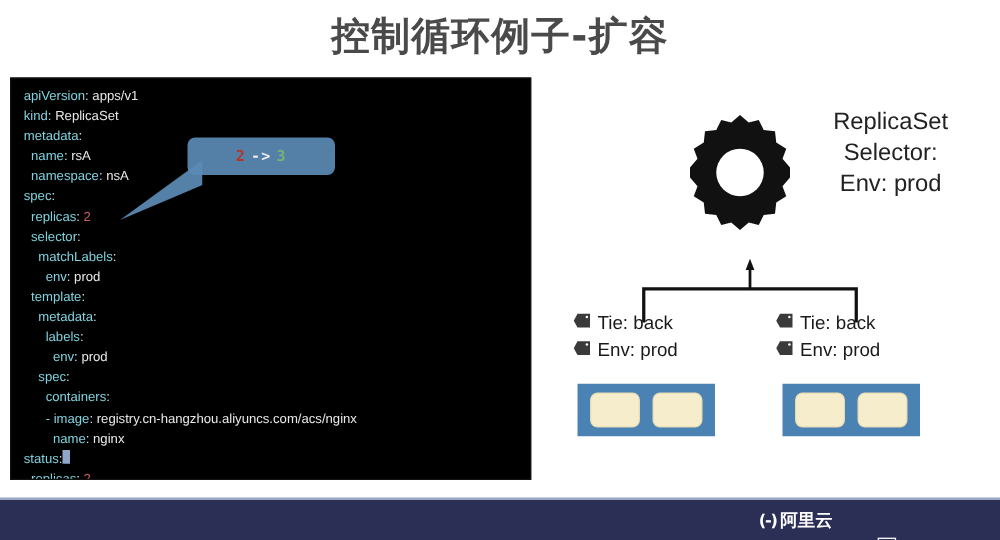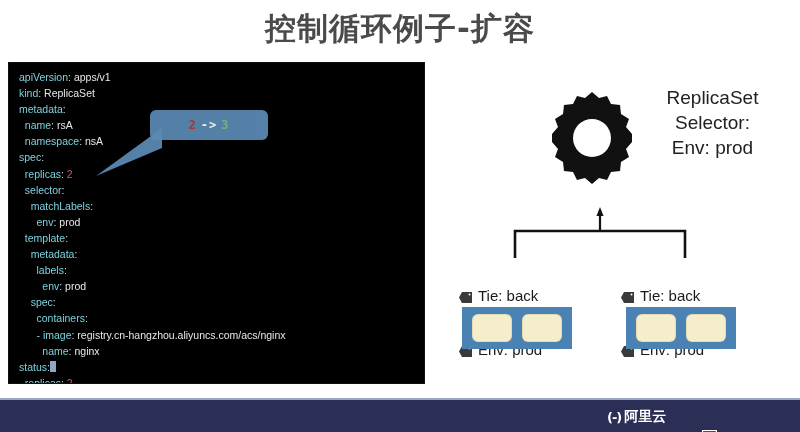--- a/index.html
+++ b/index.html
@@ -84,24 +84,23 @@
   }
   .bracket{
     position:absolute;left:500px;top:205px;
     width:200px;height:55px;
   }
 
   .tag-group{position:absolute;}
   .tag-group.left{left:458px;top:250px;}
   .tag-group.right{left:620px;top:250px;}
   .tag-row{
-    display:flex;align-items:flex-end;
+    display:flex;align-items:flex-start;
     font-size:15px;color:#1a1a1a;
     height:22px;
-    margin-top:32px;
   }
   .tag-row .tag-icon{
     width:15px;height:13px;margin-right:5px;flex:0 0 auto;
   }
 
   .pod-box{
     position:absolute;
     width:110px;height:42px;
     background:#4b82b4;
     display:flex;align-items:center;justify-content:space-evenly;

